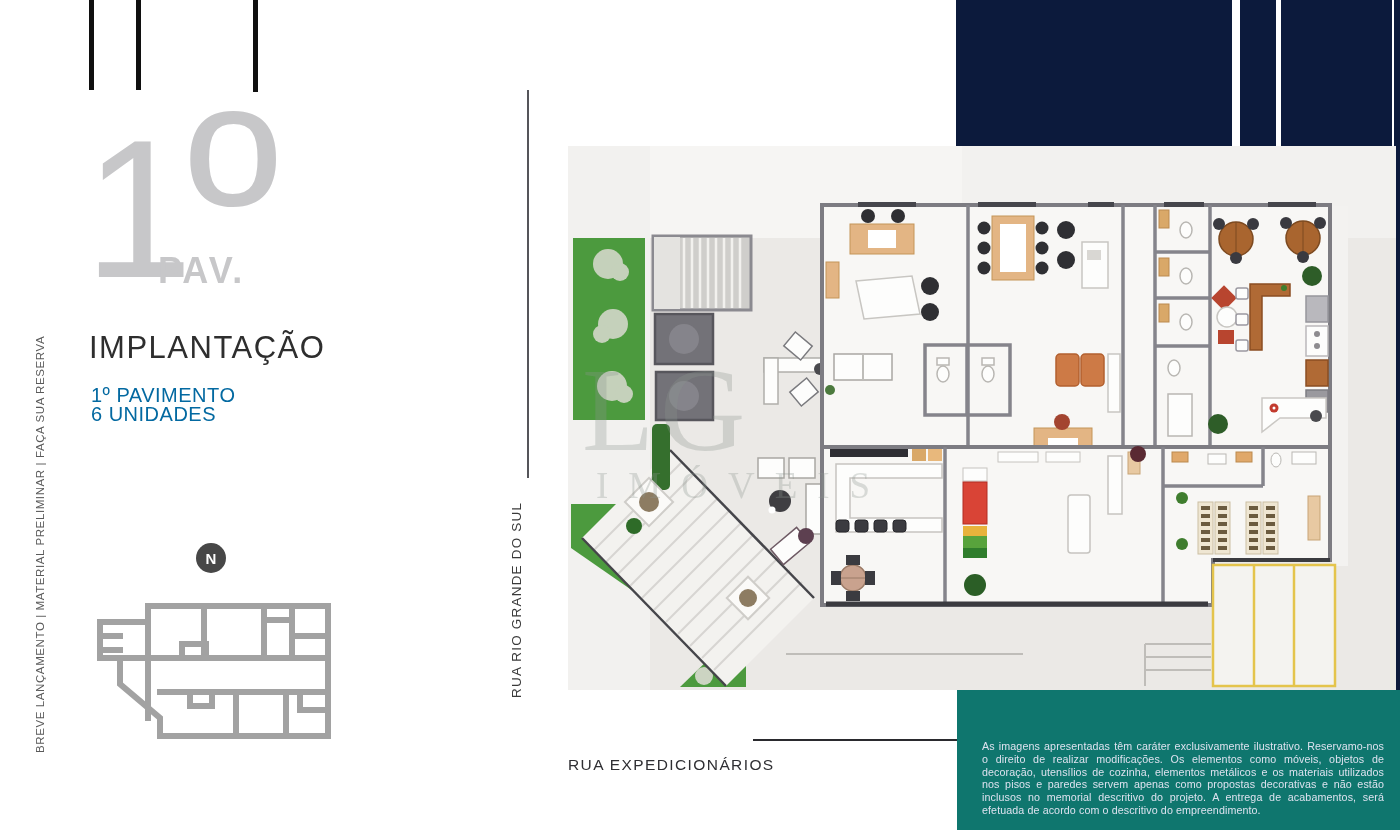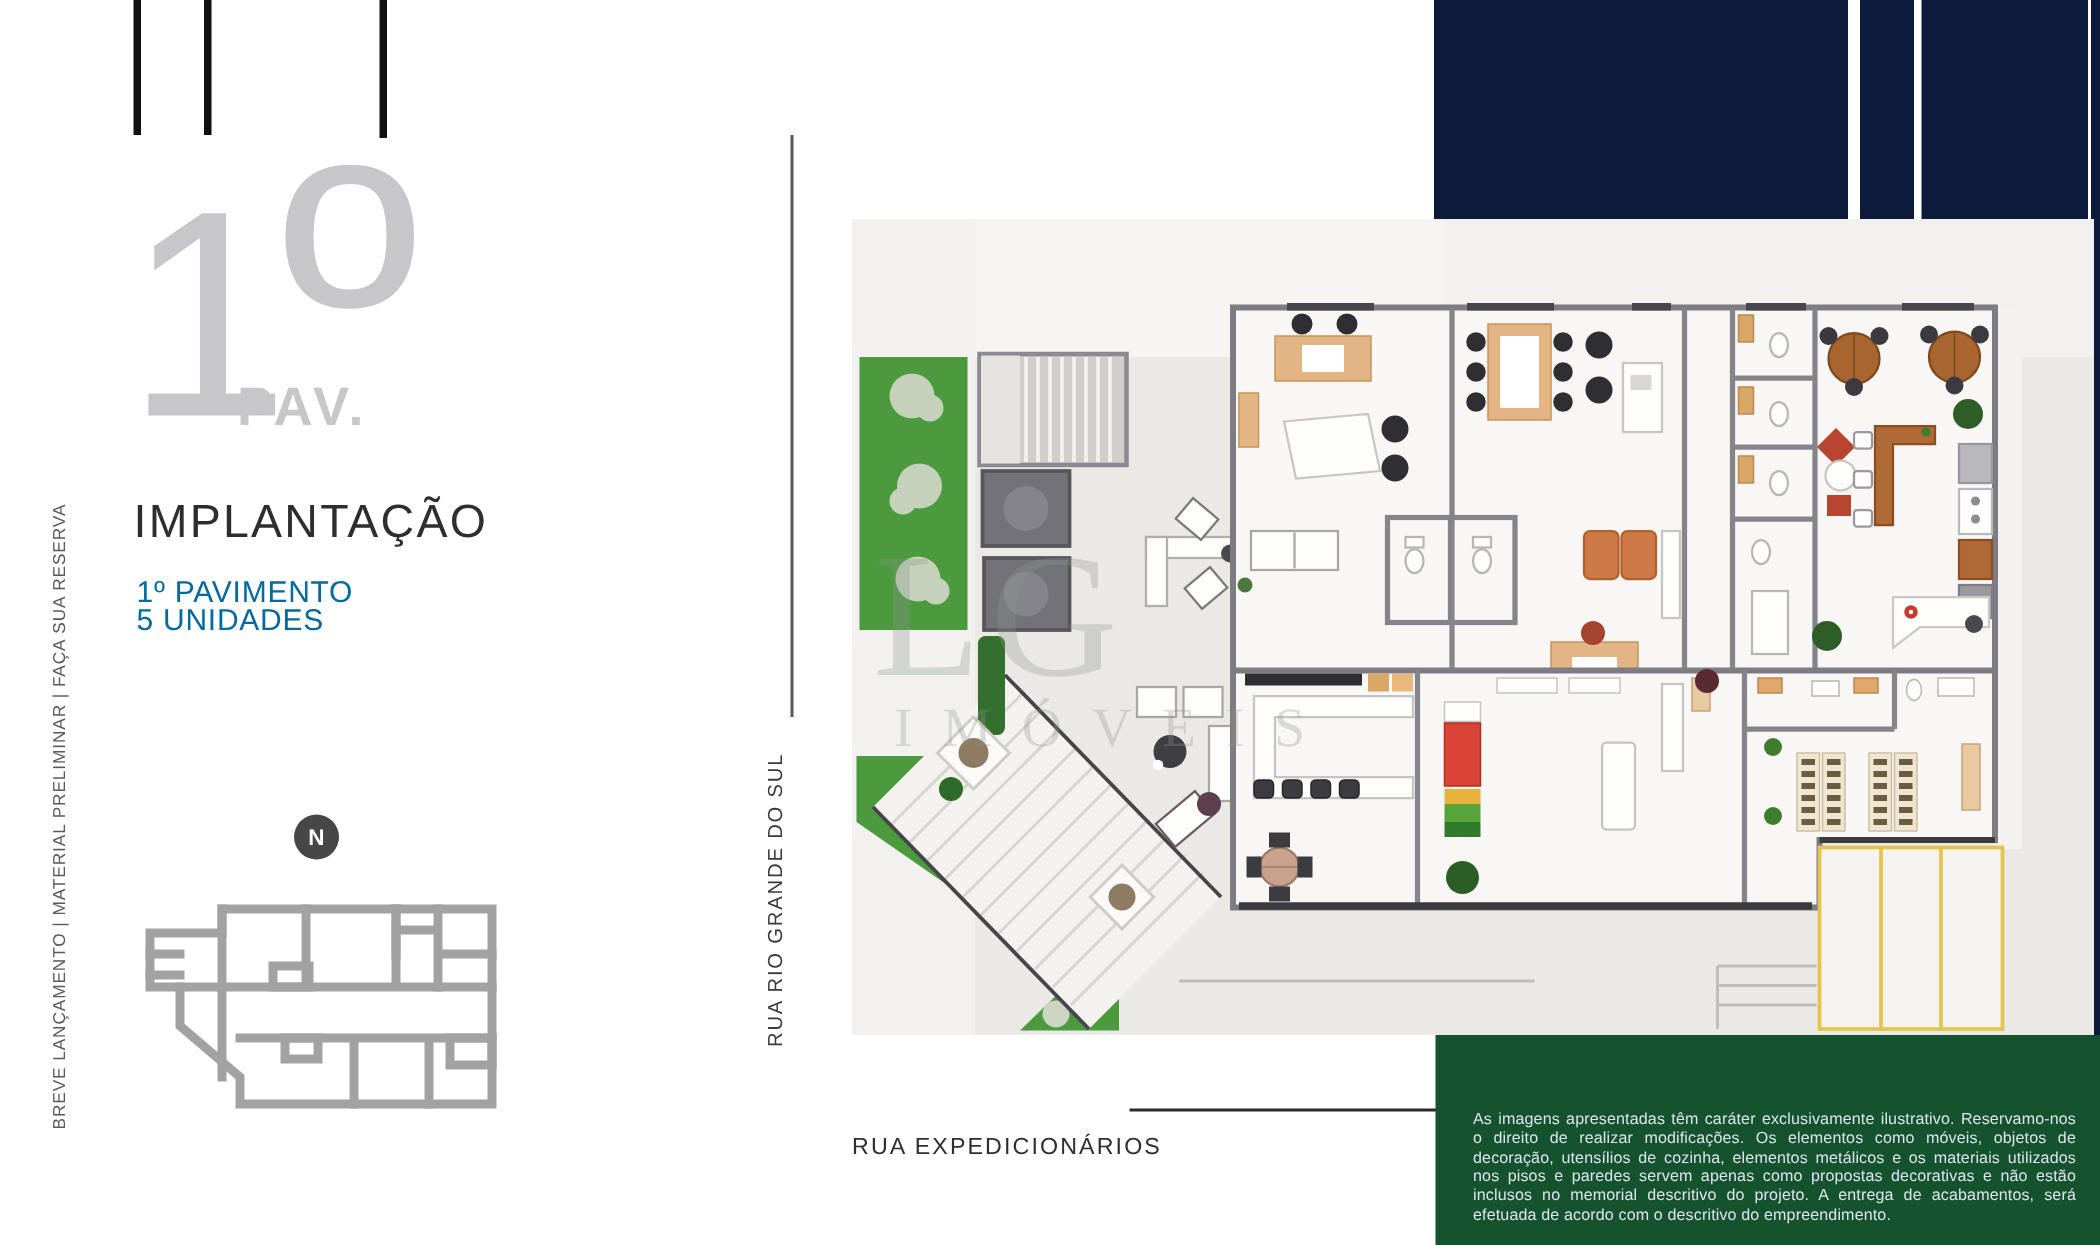--- a/index.html
+++ b/index.html
@@ -30,21 +30,21 @@
   .street-left{position:absolute;left:509px;top:508px;height:190px;writing-mode:vertical-rl;transform:rotate(180deg);
                font-size:13.5px;letter-spacing:1.2px;color:#3a3a3a;white-space:nowrap;}
   .street-bottom{position:absolute;left:568px;top:756px;font-size:15.5px;letter-spacing:1.4px;color:#2f2f33;text-align:center;}
   .street-line{position:absolute;left:753px;top:739px;width:205px;height:2px;background:#2a2a2e;}
 
   .watermark{position:absolute;left:582px;top:352px;width:256px;pointer-events:none;
              font-family:"Liberation Serif",serif;color:rgba(140,150,142,0.30);}
   .wm1{font-size:118px;line-height:1;letter-spacing:6px;}
   .wm2{font-size:37px;letter-spacing:20px;margin-top:-6px;padding-left:14px;}
 
-  .disclaimer{position:absolute;left:957px;top:690px;width:443px;height:140px;background:#14532d;}
+  .disclaimer{position:absolute;left:957px;top:690px;width:443px;height:140px;background:#0f766e;}
   .disclaimer p{margin:0;position:absolute;left:25px;top:50px;width:402px;font-size:10.7px;line-height:12.8px;
                 color:#dde2ef;text-align:justify;letter-spacing:0.1px;}
 
   .keyplan{position:absolute;left:86px;top:596px;}
   .plansvg{position:absolute;left:568px;top:146px;}
 </style>
 </head>
 <body>
 
 <div class="canvas">
@@ -54,21 +54,21 @@
   <div class="bar" style="left:253px;height:92px;"></div>
 
   <div class="floorbig">
     <span class="big1">1</span>
       <span class="bigO">º</span>
   </div>
   <div class="pav">PAV.</div>
 
   <div class="title">IMPLANTAÇÃO</div>
   <div class="sub" style="top:384px;">1º PAVIMENTO</div>
-  <div class="sub" style="top:403px;">5 UNIDADES</div>
+  <div class="sub" style="top:403px;">6 UNIDADES</div>
 
   <div class="vnote">BREVE LANÇAMENTO | MATERIAL PRELIMINAR | FAÇA SUA RESERVA</div>
 
   <div class="compass">N</div>
 
   <svg class="keyplan" width="252" height="152" viewBox="0 0 252 152">
     <g fill="none" stroke="#a2a2a2" stroke-width="6" stroke-linejoin="miter" stroke-linecap="square">
       <path d="M62 10 H242 V140 H74 V122 L34 88 V62 H14 V26 H62 Z"></path>
       <path d="M14 40 H34 M14 54 H34 M34 62 H62 M62 10 V122"></path>
       <path d="M118 10 V62 M178 10 V62 M62 62 H242"></path>

